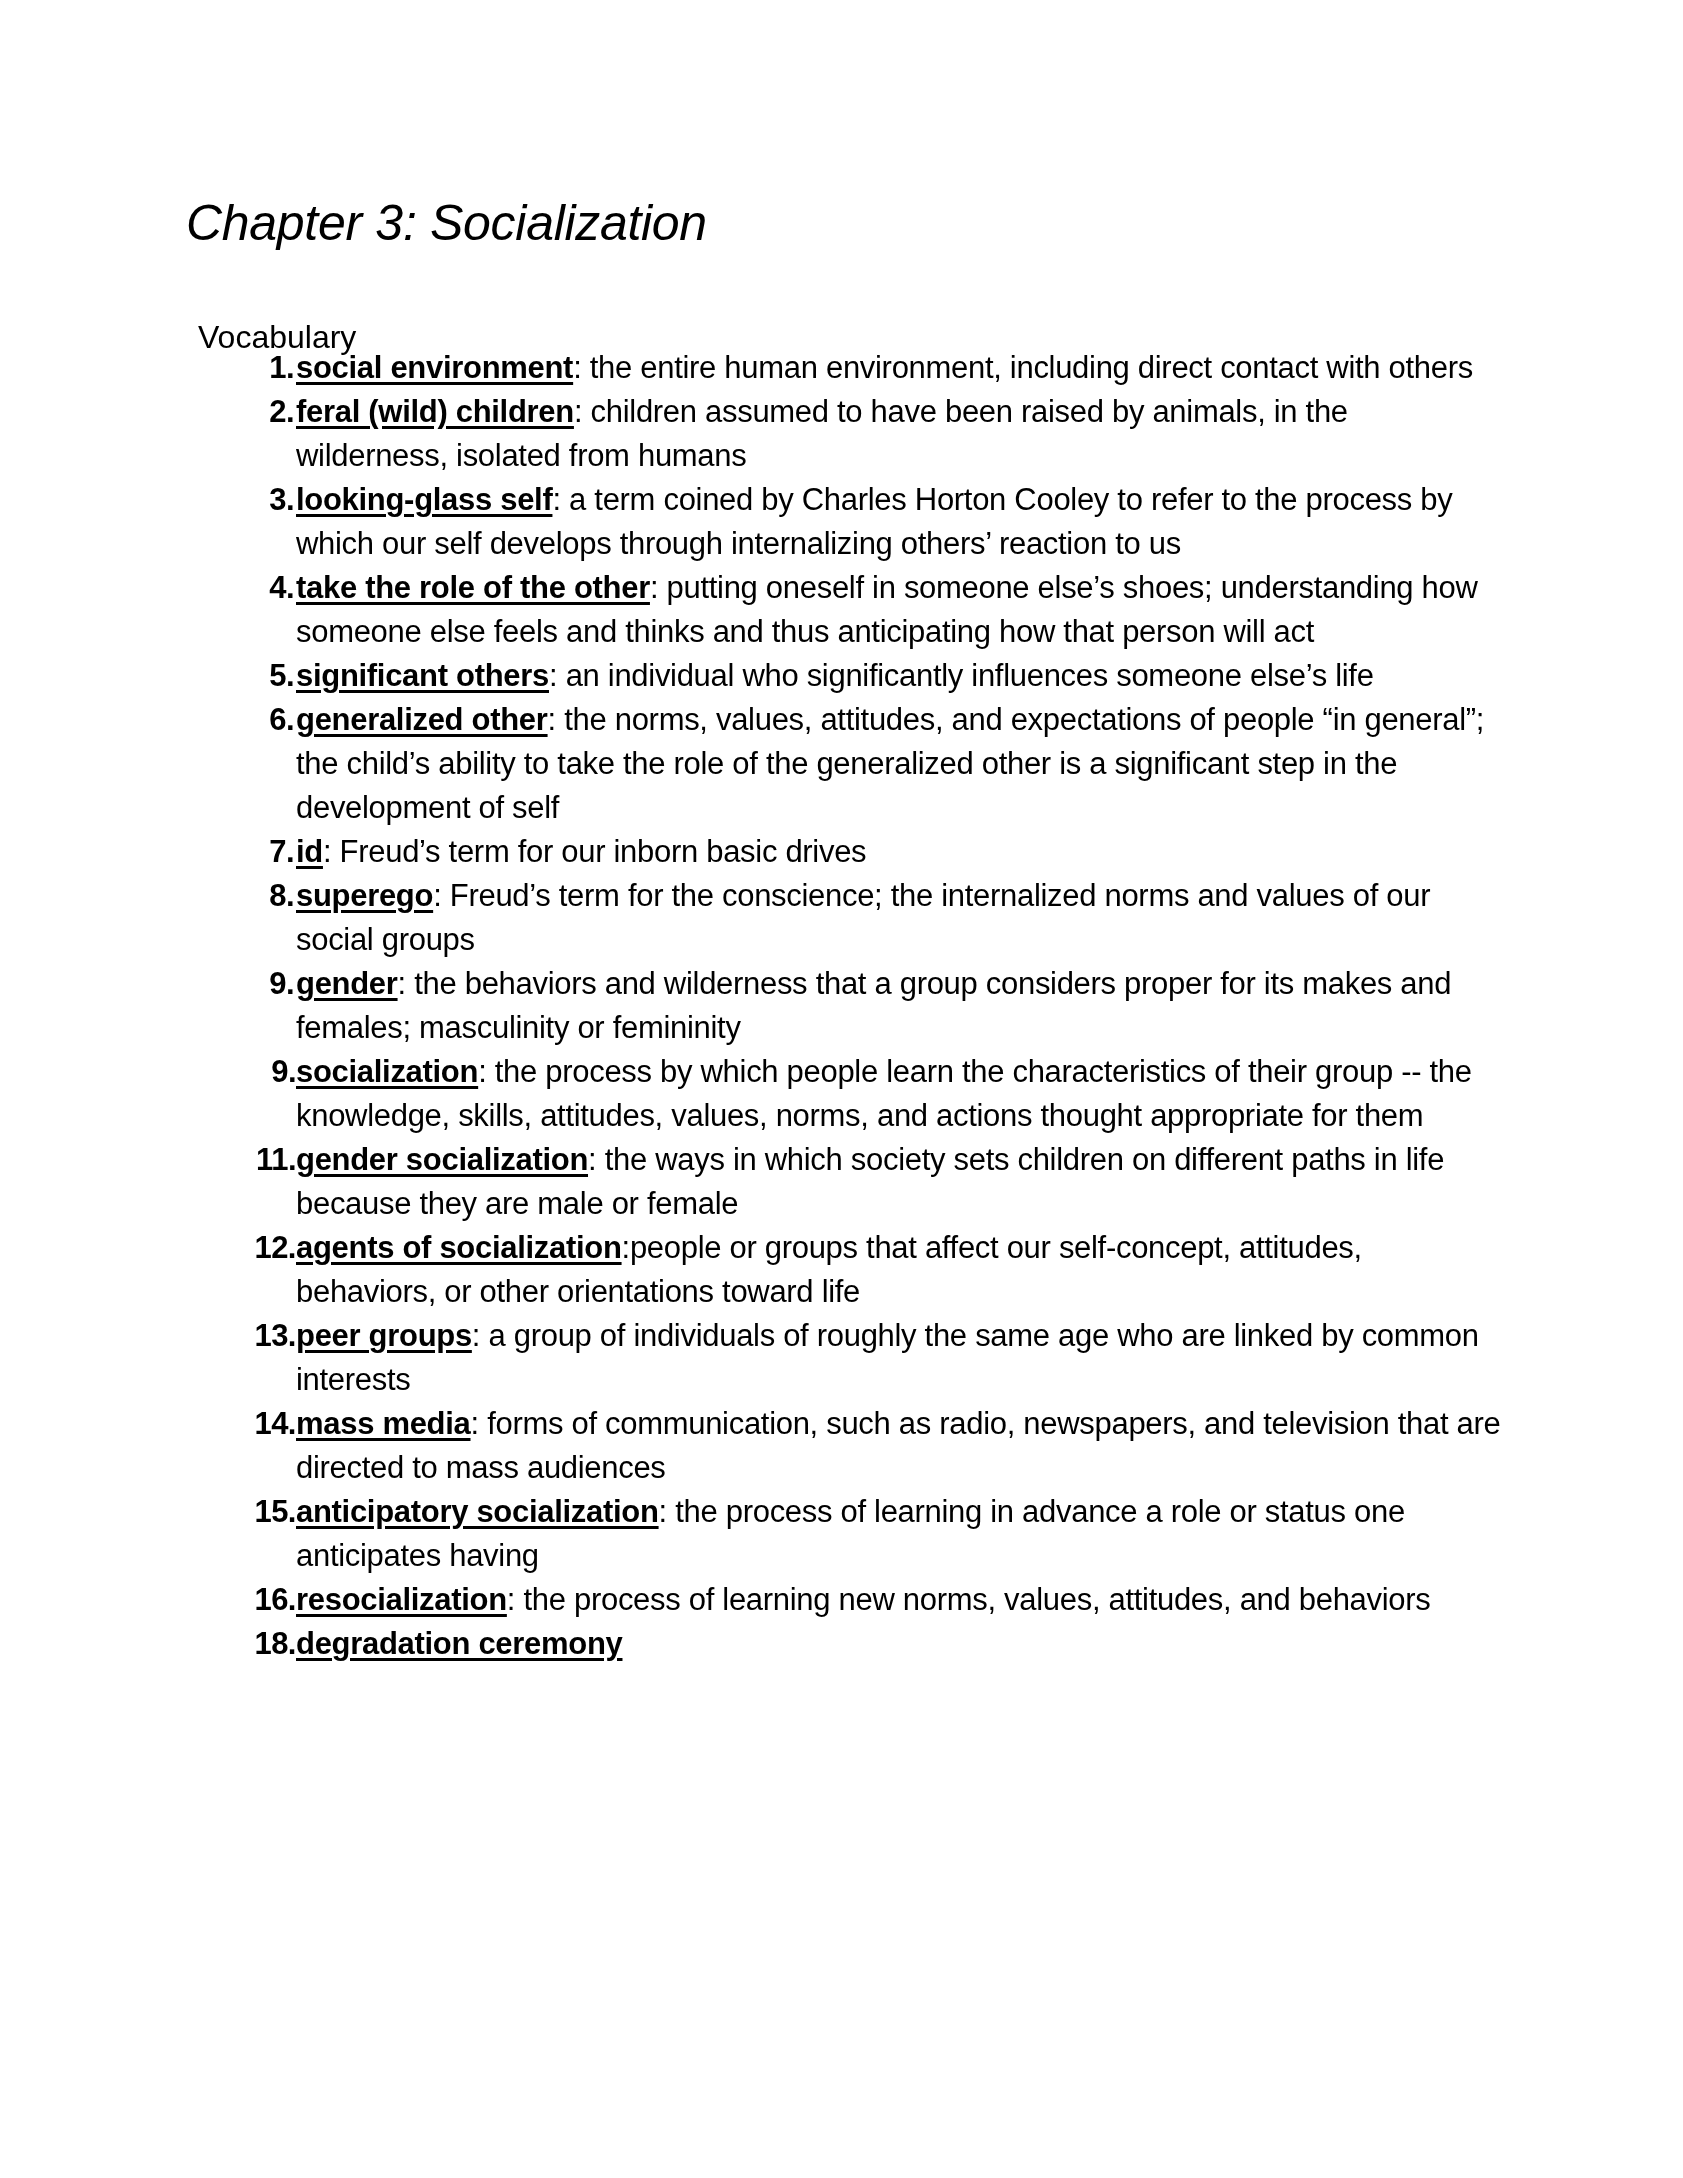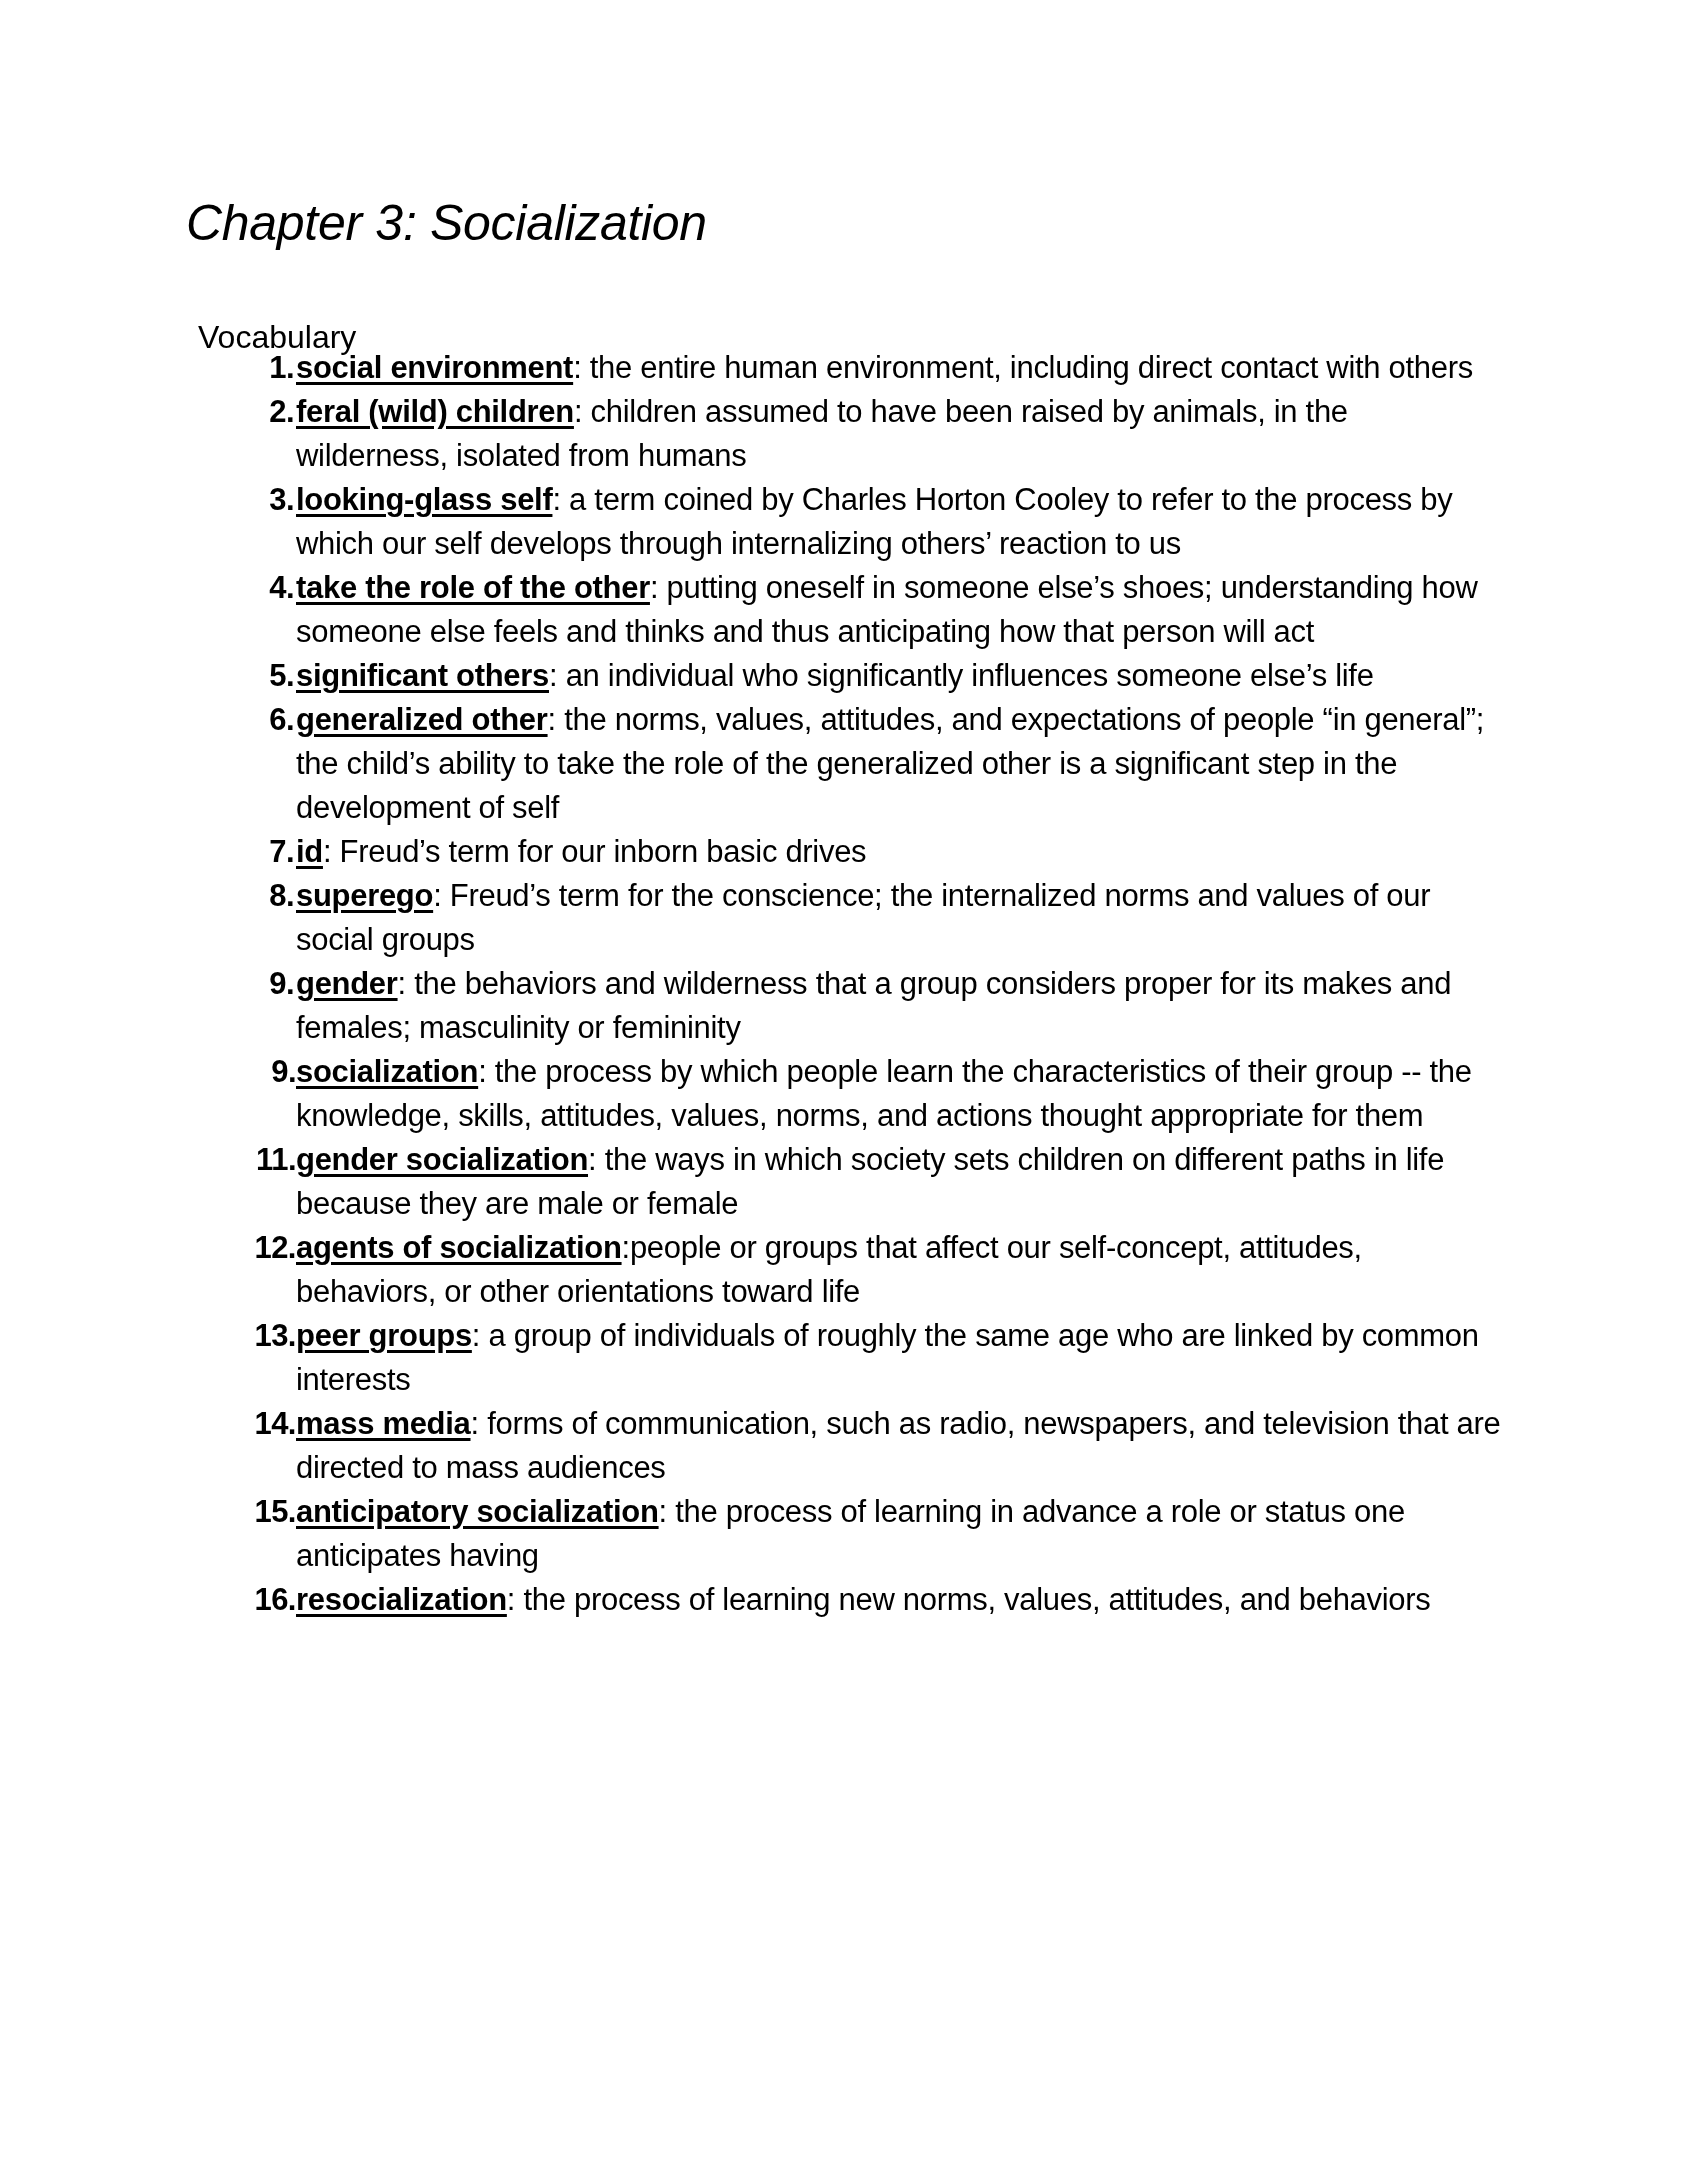--- a/index.html
+++ b/index.html
@@ -54,14 +54,15 @@
   <li class="vocab-item"><span class="vocab-num">7.</span><span class="vocab-term">id</span><span class="vocab-def">: </span><span class="vocab-def">Freud’s term for our inborn basic drives</span></li>
   <li class="vocab-item"><span class="vocab-num">8.</span><span class="vocab-term">superego</span><span class="vocab-def">: </span><span class="vocab-def">Freud’s term for the conscience; the internalized norms and values of our social groups</span></li>
   <li class="vocab-item"><span class="vocab-num">9.</span><span class="vocab-term">gender</span><span class="vocab-def">: </span><span class="vocab-def">the behaviors and wilderness that a group considers proper for its makes and females; masculinity or femininity</span></li>
   <li class="vocab-item"><span class="vocab-num wide">9.</span><span class="vocab-term">socialization</span><span class="vocab-def">: </span><span class="vocab-def">the process by which people learn the characteristics of their group -- the knowledge, skills, attitudes, values, norms, and actions thought appropriate for them</span></li>
   <li class="vocab-item"><span class="vocab-num wide">11.</span><span class="vocab-term">gender socialization</span><span class="vocab-def">: </span><span class="vocab-def">the ways in which society sets children on different paths in life because they are male or female</span></li>
   <li class="vocab-item"><span class="vocab-num wide">12.</span><span class="vocab-term">agents of socialization</span><span class="vocab-def">:</span><span class="vocab-def">people or groups that affect our self-concept, attitudes, behaviors, or other orientations toward life</span></li>
   <li class="vocab-item"><span class="vocab-num wide">13.</span><span class="vocab-term">peer groups</span><span class="vocab-def">: </span><span class="vocab-def">a group of individuals of roughly the same age who are linked by common interests</span></li>
   <li class="vocab-item"><span class="vocab-num wide">14.</span><span class="vocab-term">mass media</span><span class="vocab-def">: </span><span class="vocab-def">forms of communication, such as radio, newspapers, and television that are directed to mass audiences</span></li>
   <li class="vocab-item"><span class="vocab-num wide">15.</span><span class="vocab-term">anticipatory socialization</span><span class="vocab-def">: </span><span class="vocab-def">the process of learning in advance a role or status one anticipates having</span></li>
   <li class="vocab-item"><span class="vocab-num wide">16.</span><span class="vocab-term">resocialization</span><span class="vocab-def">: </span><span class="vocab-def">the process of learning new norms, values, attitudes, and behaviors</span></li>
+  <li class="vocab-item"><span class="vocab-num wide">18.</span><span class="vocab-term">degradation ceremony</span><span class="vocab-def"></span><span class="vocab-def"></span></li>
 </ol>
 
 
 </body></html>

